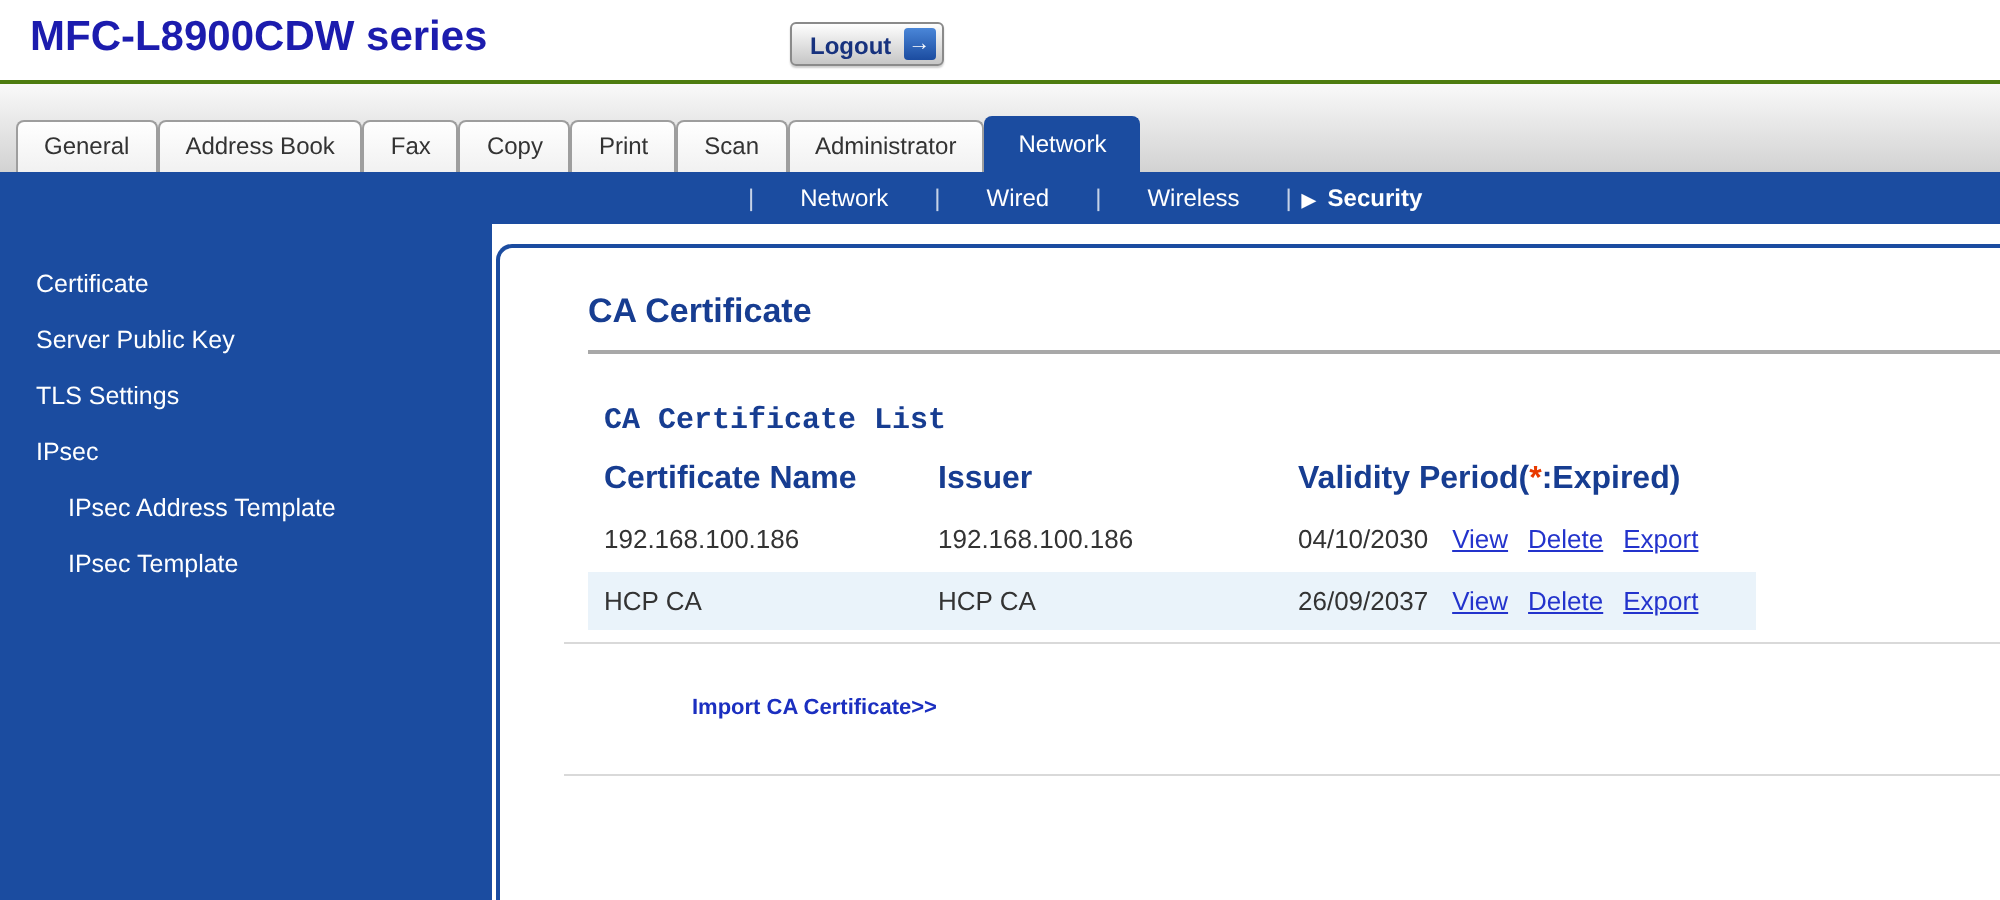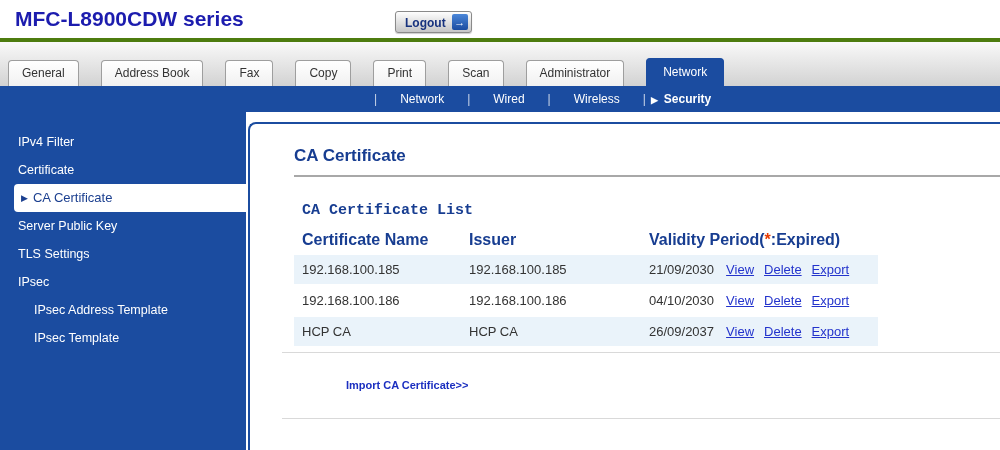--- a/index.html
+++ b/index.html
@@ -7,21 +7,21 @@
   body {
     font-family: "Liberation Sans", sans-serif;
     background: #ffffff;
     overflow: hidden;
   }
   .page { width: 1000px; height: 450px; display: flex; flex-direction: column; }
 
   
   .top-header {
     height: 42px; position: relative; background: #ffffff;
-    border-bottom: 4px solid #4d7c0f; flex: 0 0 auto;
+    border-bottom: 2px solid #4d7c0f; flex: 0 0 auto;
   }
   .app-title {
     position: absolute; left: 15px; top: 7px;
     font-size: 21px; font-weight: bold; color: #1c1cae;
   }
   .logout-btn {
     position: absolute; left: 395px; top: 11px;
     display: flex; align-items: flex-end; gap: 6px;
     background: linear-gradient(#fefefe, #c6c6c6);
     border: 1px solid #8a8a8a; border-radius: 3px;
@@ -38,21 +38,21 @@
   
   .tab-strip {
     height: 44px; background: linear-gradient(#f9f9f9, #d2d2d2);
     display: flex; align-items: flex-end; padding-left: 8px; flex: 0 0 auto;
   }
   .tab {
     font-size: 12px; color: #333;
     background: linear-gradient(#ffffff, #f1f1f1);
     border: 1px solid #9e9e9e; border-bottom: none;
     border-radius: 4px 4px 0 0;
-    padding: 5px 13px 6px; margin-right: 22px;
+    padding: 5px 13px 6px; margin-right: 0;
     white-space: nowrap; cursor: pointer;
   }
   .tab.active {
     background: #1b4ca0; color: #ffffff; border-color: #1b4ca0;
     padding: 6px 16px 7px;
   }
 
   
   .subnav {
     height: 26px; background: #1b4ca0; color: #fff;
@@ -145,25 +145,21 @@
     <span class="subnav-item">Wireless</span>
     <span class="subnav-sep">|</span>
     <span class="subnav-item active">
       <span class="subnav-arrow">▶</span><span>Security</span>
     </span>
   </div>
 
   <div class="body-row">
 
     <div class="sidebar">
-      <div class="side-item">IPv4 Filter</div>
       <div class="side-item">Certificate</div>
-      <div class="side-item active">
-        <span class="side-arrow">▶</span><span>CA Certificate</span>
-      </div>
       <div class="side-item">Server Public Key</div>
       <div class="side-item">TLS Settings</div>
       <div class="side-item">IPsec</div>
       <div class="side-item indent">IPsec Address Template</div>
       <div class="side-item indent">IPsec Template</div>
     </div>
 
     <div class="content-area">
       <div class="panel">
         <div class="page-title">CA Certificate</div>
@@ -173,27 +169,20 @@
 
         <table class="cert-table">
           <thead>
             <tr>
               <th class="col-name">Certificate Name</th>
               <th class="col-issuer">Issuer</th>
               <th><span>Validity Period(</span><span class="star">*</span><span>:Expired)</span></th>
             </tr>
           </thead>
           <tbody>
-            <tr class="row-alt">
-              <td>192.168.100.185</td>
-              <td>192.168.100.185</td>
-              <td>
-                <span class="date-text">21/09/2030</span><span class="act-link">View</span><span class="act-link">Delete</span><span class="act-link">Export</span>
-              </td>
-            </tr>
             <tr>
               <td>192.168.100.186</td>
               <td>192.168.100.186</td>
               <td>
                 <span class="date-text">04/10/2030</span><span class="act-link">View</span><span class="act-link">Delete</span><span class="act-link">Export</span>
               </td>
             </tr>
             <tr class="row-alt">
               <td>HCP CA</td>
               <td>HCP CA</td>

